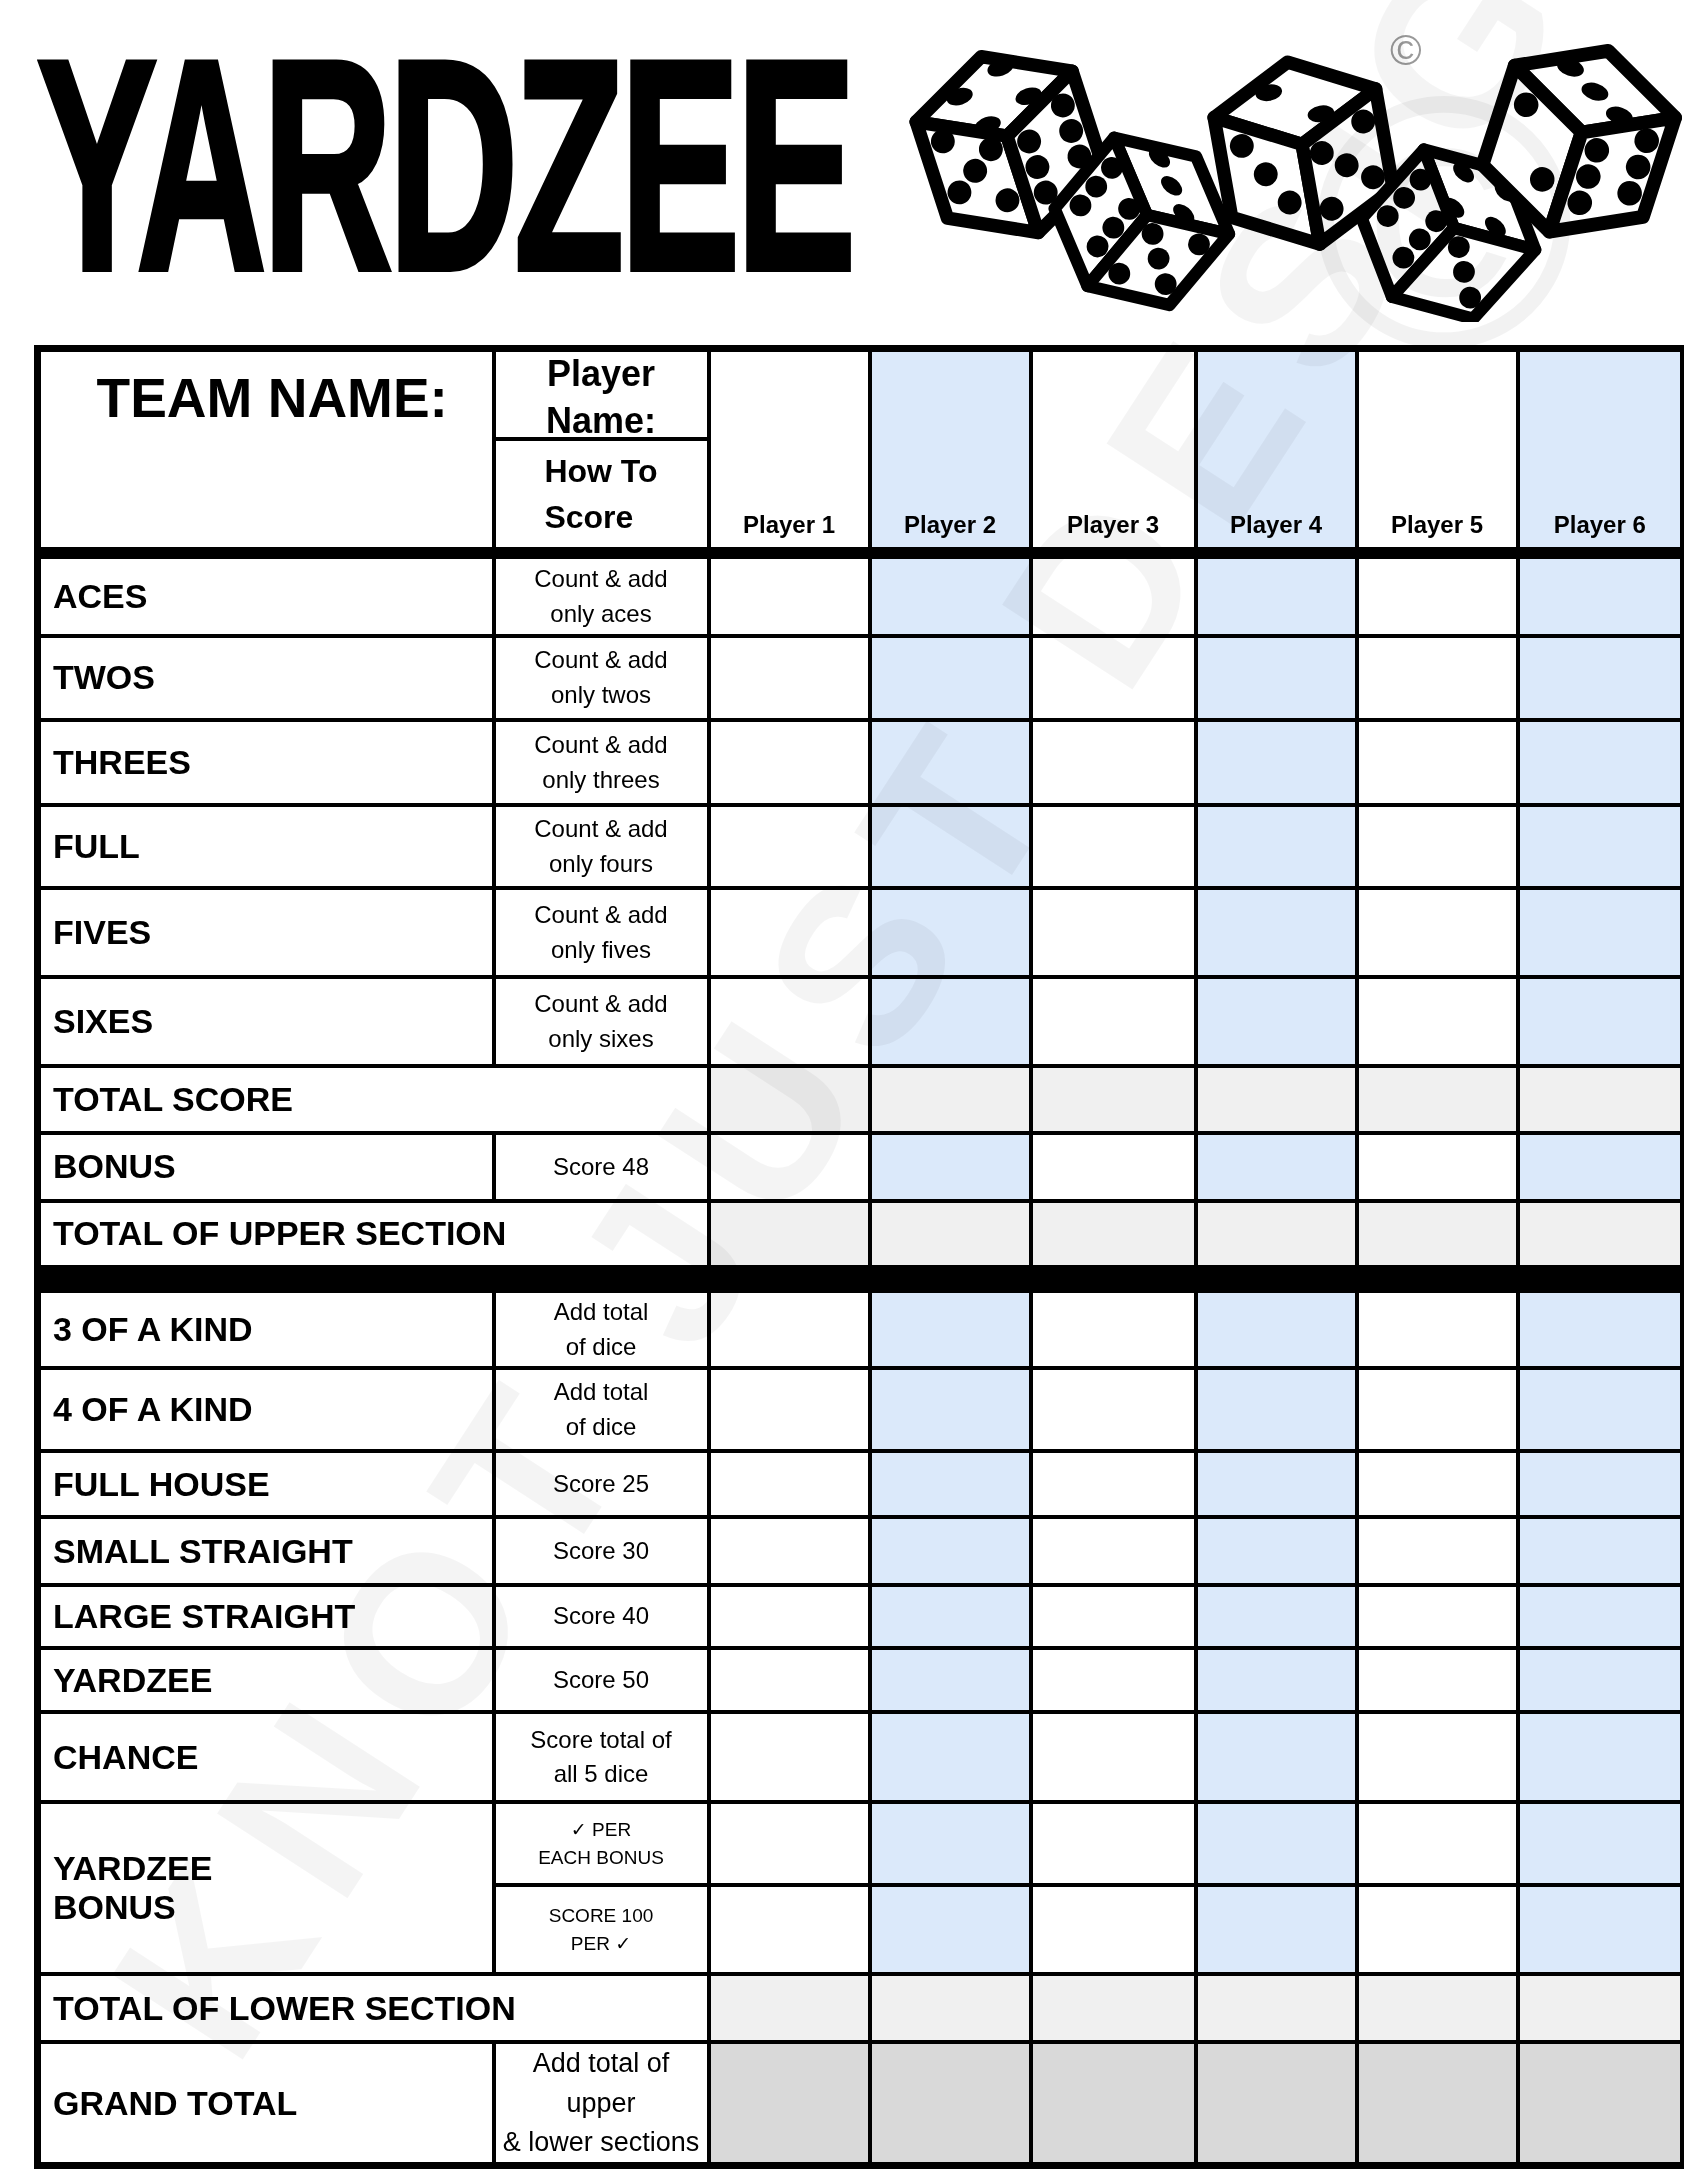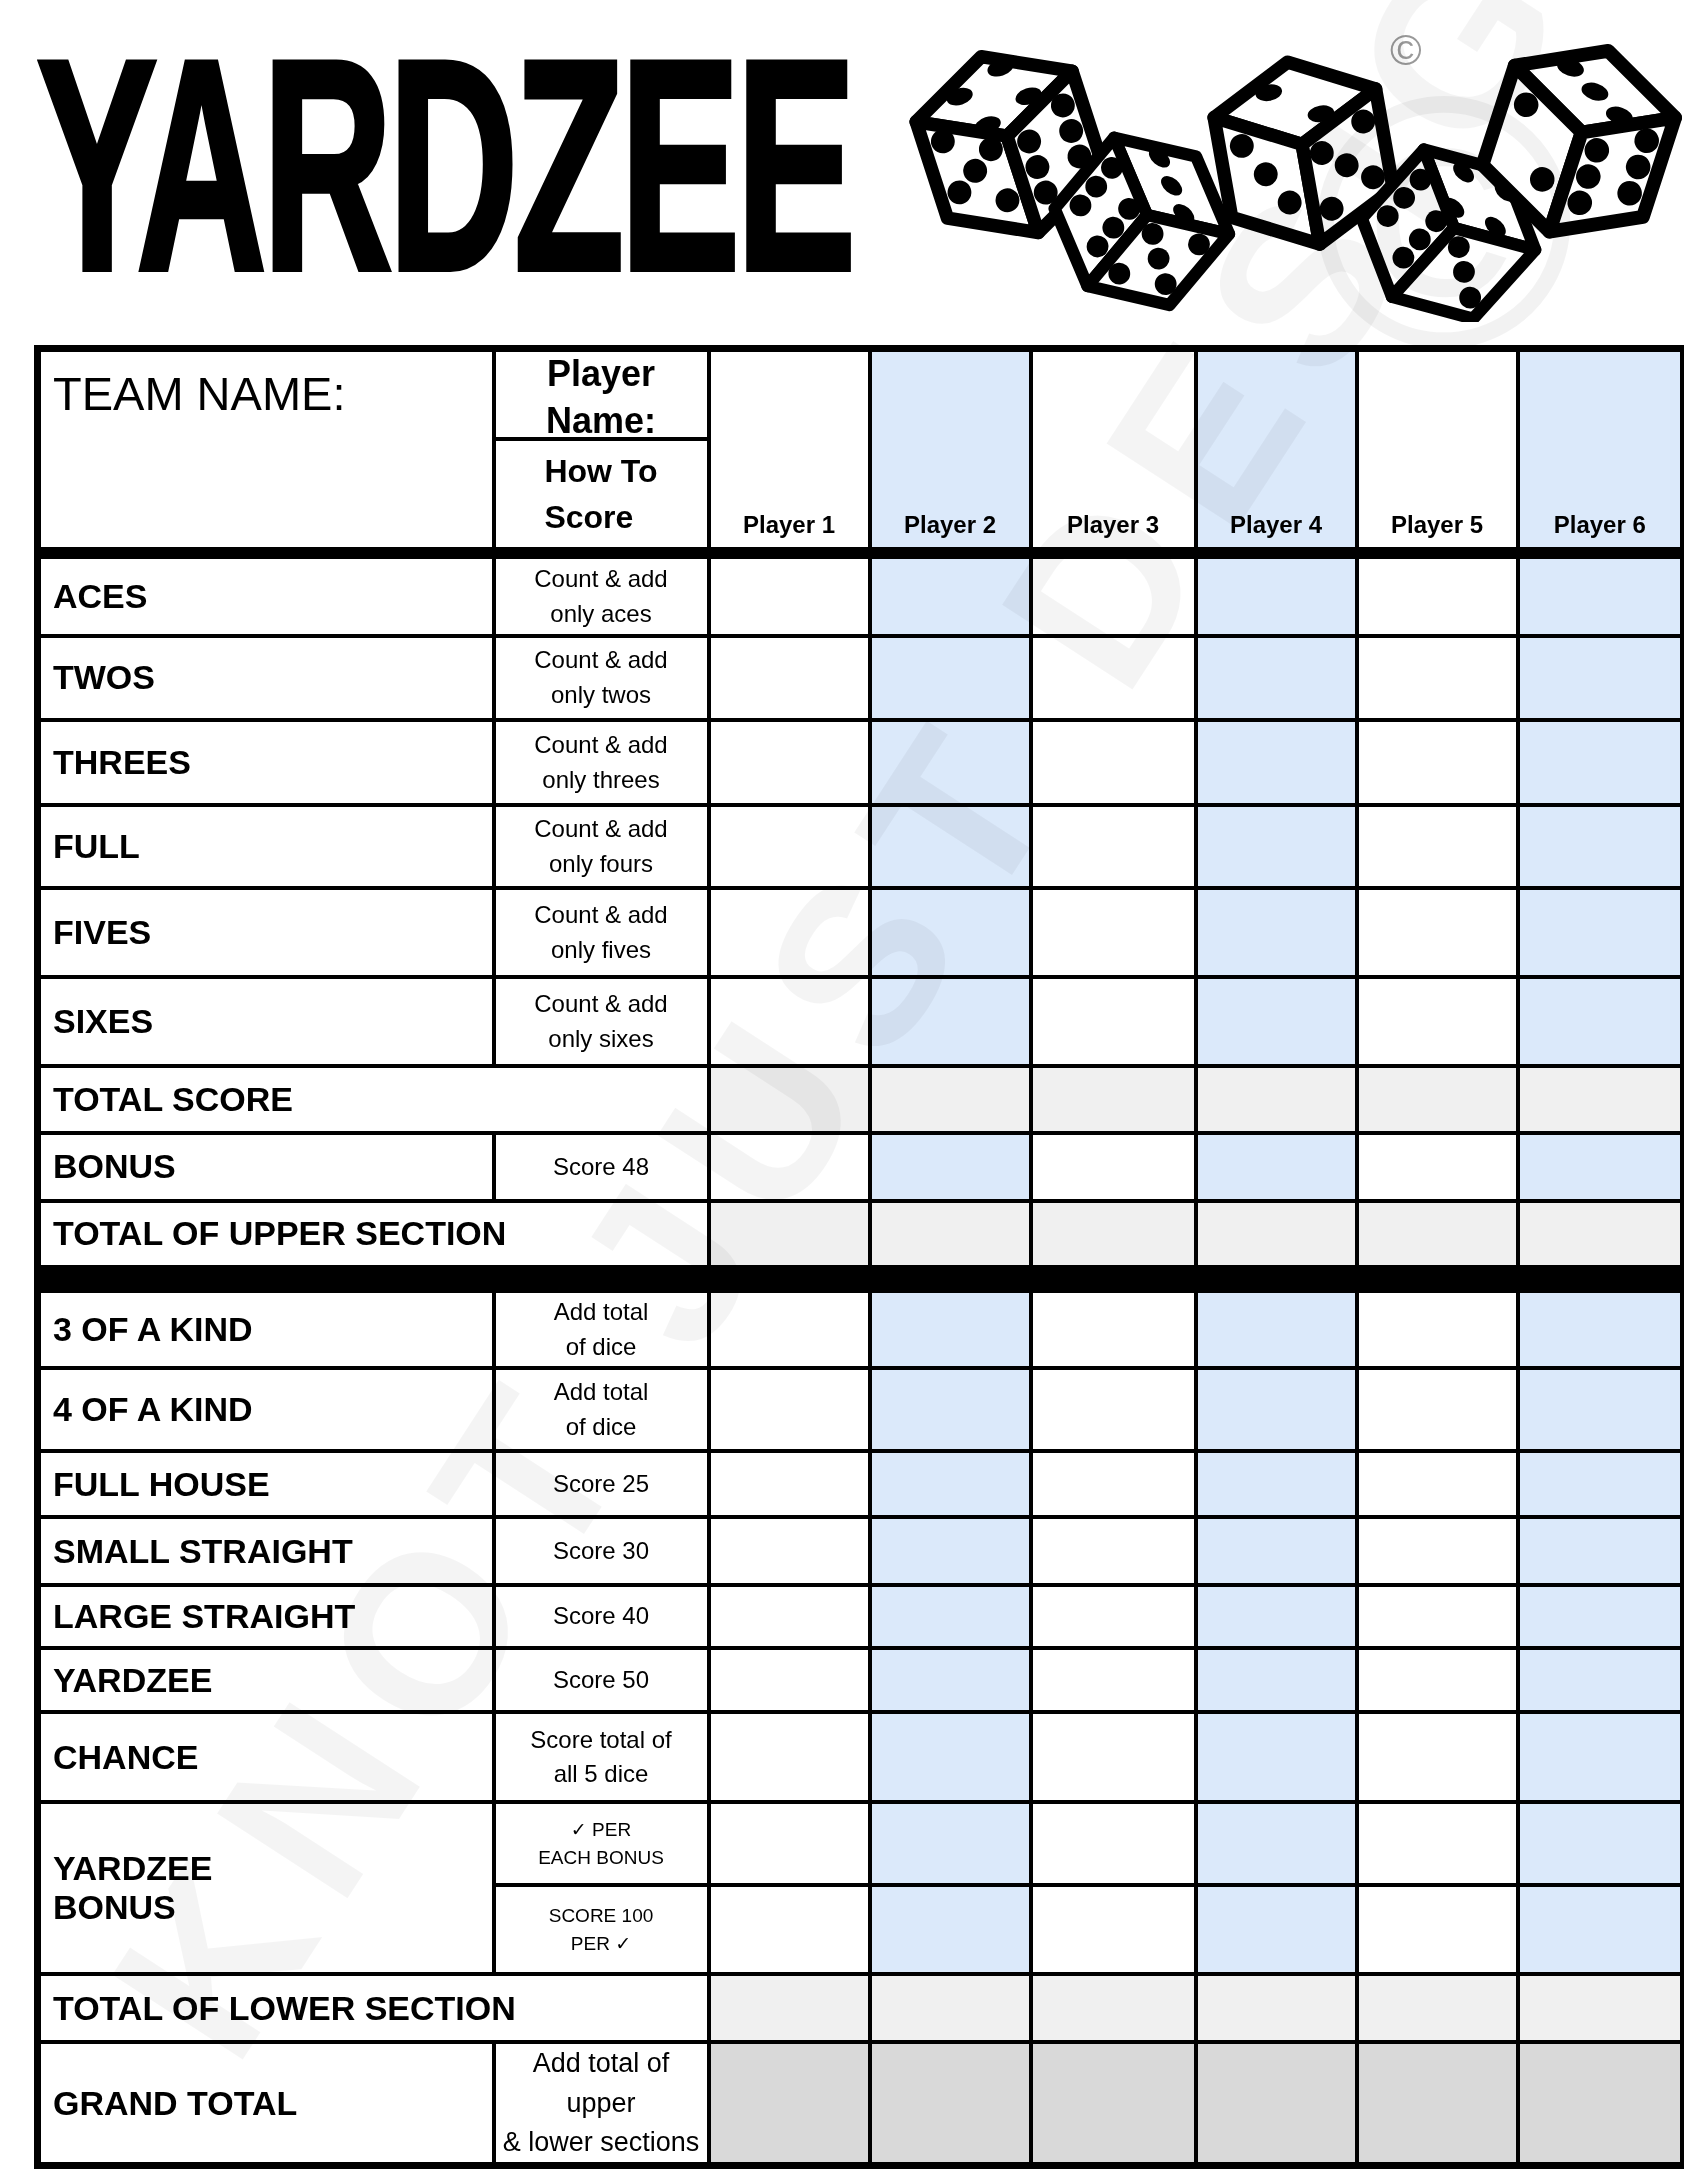--- a/index.html
+++ b/index.html
@@ -26,21 +26,21 @@
   .copyright-small{position:absolute;left:1390px;top:25.6px;font-size:43px;color:#999;z-index:2;}
 
   
   table.scorecard{position:absolute;left:34px;top:345px;width:1646px;
                   border-collapse:collapse;table-layout:fixed;
                   border:7.7px solid #000;background:#fff;}
   .scorecard th,.scorecard td{border:4.3px solid #000;padding:0;overflow:hidden;
                   vertical-align:middle;}
   .scorecard thead th{border-bottom:12px solid #000;}
 
-  th.team-cell{vertical-align:top;text-align:left;font-size:47px;font-weight:normal;
+  th.team-cell{vertical-align:top;text-align:center;font-size:55px;font-weight:bold;
                padding:13.6px 0 0 12px;}
   th.col2-cell{padding:0;vertical-align:top;}
   .pname{height:78px;display:flex;align-items:center;justify-content:center;
          font-size:36px;font-weight:bold;text-align:center;white-space:pre-line;
          line-height:1.3;padding-top:7px;}
   .howbox{height:106px;border-top:4.3px solid #000;display:flex;align-items:center;
           justify-content:center;font-size:32px;font-weight:bold;text-align:left;
           white-space:pre-line;line-height:1.45;}
   th.phead{vertical-align:bottom;text-align:center;font-size:24px;font-weight:bold;
            padding-bottom:8.5px;}

